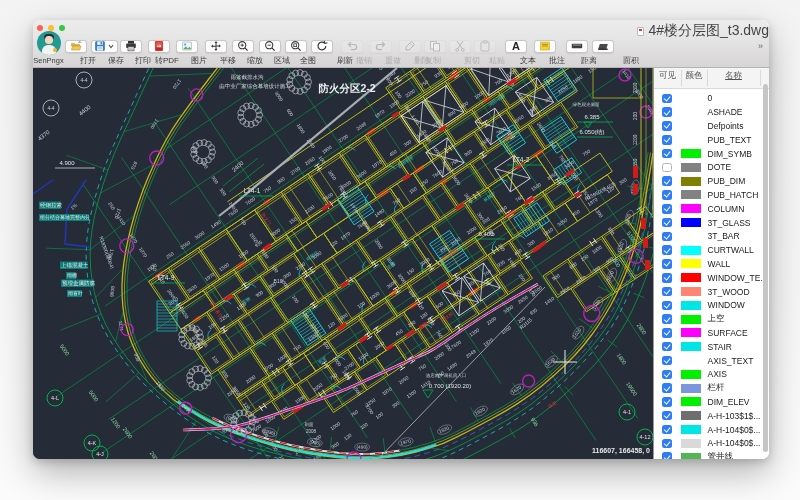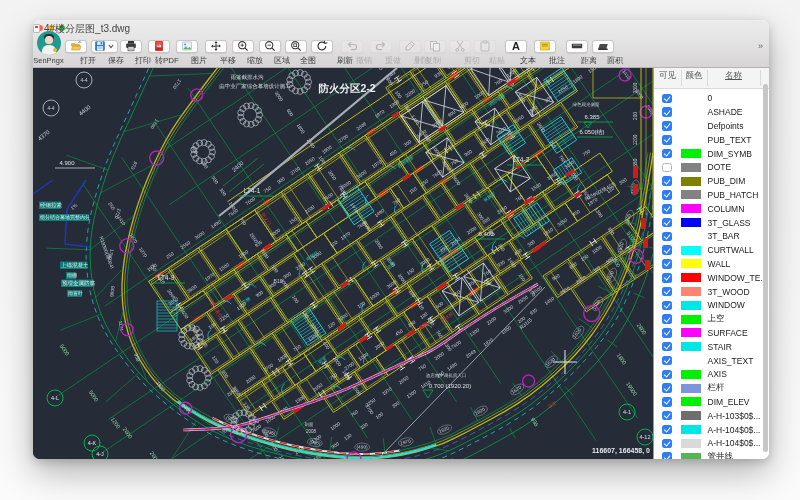--- a/index.html
+++ b/index.html
@@ -1,21 +1,21 @@
 <!DOCTYPE html>
 <html><head><meta charset="utf-8"><style>
 * { margin:0; padding:0; box-sizing:border-box; }
 html,body { width:800px; height:500px; overflow:hidden; font-family:"Liberation Sans", sans-serif; }
 body { background:linear-gradient(180deg,#f4f3f3 0%,#f6f5f5 55%,#fbfbfb 100%); position:relative; }
 .win { position:absolute; left:33px; top:20px; width:736px; height:439px; border-radius:7px;
   box-shadow:0 14px 34px rgba(0,0,0,0.28), 0 3px 10px rgba(0,0,0,0.18); overflow:hidden; background:#fff; }
 .chrome { position:absolute; left:0; top:0; width:736px; height:47.5px;
   background:linear-gradient(180deg,#ececec 0%,#e6e5e5 40%,#d6d4d4 100%); border-bottom:1px solid #b4b2b2; }
 .tl { position:absolute; top:4.5px; width:6px; height:6px; border-radius:50%; }
-.title { position:absolute; top:2px; left:0; width:100%; text-align:left; font-size:10px; color:#444; }
+.title { position:absolute; top:2px; left:0; width:100%; text-align:right; font-size:14px; color:#444; }
 .title .doc { display:inline-block; width:7px; height:9px; background:#fff; border:0.5px solid #bbb; border-radius:1px; vertical-align:-1px; margin-right:4px; position:relative; }
 .title .doc::after { content:""; position:absolute; left:1px; top:1px; width:3px; height:2px; background:#e23b30; }
 .tbtn { position:absolute; top:19.5px; height:13px; background:#fdfdfd; border:0.5px solid #c8c6c6; border-radius:3px;
   display:flex; align-items:center; justify-content:center; box-shadow:0 0.5px 1px rgba(0,0,0,0.08); }
 .tbtn.dis { background:#eceaea; border-color:#dcdada; opacity:0.45; }
 .tbtn svg { display:block; }
 
 .tlabel { position:absolute; top:35px; width:40px; text-align:right; font-size:8px; color:#3a3a3a; }
 .tlabel.dis { color:#b0aeae; }
 .brand { position:absolute; top:35.5px; left:0px; width:31px; text-align:center; font-size:7.5px; color:#3a3a3a; }
@@ -210,21 +210,21 @@
           <path d="M3 4.2 v1.8 M5 4.2 v1.8 M7 4.2 v1.8 M9 4.2 v1.8" stroke="#ddd" stroke-width="0.7"></path>
         </svg>
       </div>
       <div class="tlabel" style="left:524.0px">距离</div>
       <div class="tbtn" style="left:559.0px;width:22px">
         <svg width="12" height="12" viewBox="0 0 12 12">
           <path d="M1.2 9.3 L2.8 4 H10.8 L9.2 9.3z" fill="#4a4a4a"></path>
           <rect x="1.2" y="8.6" width="9.6" height="1.4" rx="0.4" fill="#333"></rect>
         </svg>
       </div>
-      <div class="tlabel" style="left:550.0px">面积</div>
+      <div class="tlabel" style="left:566px">面积</div>
   <div class="chev">»</div>
  </div>
  <div class="content">
   <div class="canvas"><svg xmlns="http://www.w3.org/2000/svg" width="620" height="391" viewBox="0 0 620 391" font-family="Liberation Sans, sans-serif">
           <rect width="620" height="391" fill="#252b37"></rect>
           <g transform="rotate(-34 387 192)">
             <line x1="240.0" y1="-42.0" x2="700.0" y2="-42.0" stroke="#009a42" stroke-width="0.6"></line>
             <line x1="210.0" y1="6.0" x2="700.0" y2="6.0" stroke="#009a42" stroke-width="0.6"></line>
             <line x1="100.0" y1="54.0" x2="700.0" y2="54.0" stroke="#009a42" stroke-width="0.6"></line>
             <line x1="8.0" y1="102.0" x2="700.0" y2="102.0" stroke="#009a42" stroke-width="0.6"></line>
@@ -1540,21 +1540,21 @@
             <span class="lname">栏杆</span>
           </div>
           <div class="lrow">
             <span class="cb on"></span>
             <span class="sw" style="background:#00f000"></span>
             <span class="lname">DIM_ELEV</span>
           </div>
           <div class="lrow">
             <span class="cb on"></span>
             <span class="sw" style="background:#6e6e6e"></span>
-            <span class="lname">A-H-103$0$...</span>
+            <span class="lname">A-H-103$1$...</span>
           </div>
           <div class="lrow">
             <span class="cb on"></span>
             <span class="sw" style="background:#00e6e6"></span>
             <span class="lname">A-H-104$0$...</span>
           </div>
           <div class="lrow">
             <span class="cb on"></span>
             <span class="sw" style="background:#d9d9d9"></span>
             <span class="lname">A-H-104$0$...</span>

